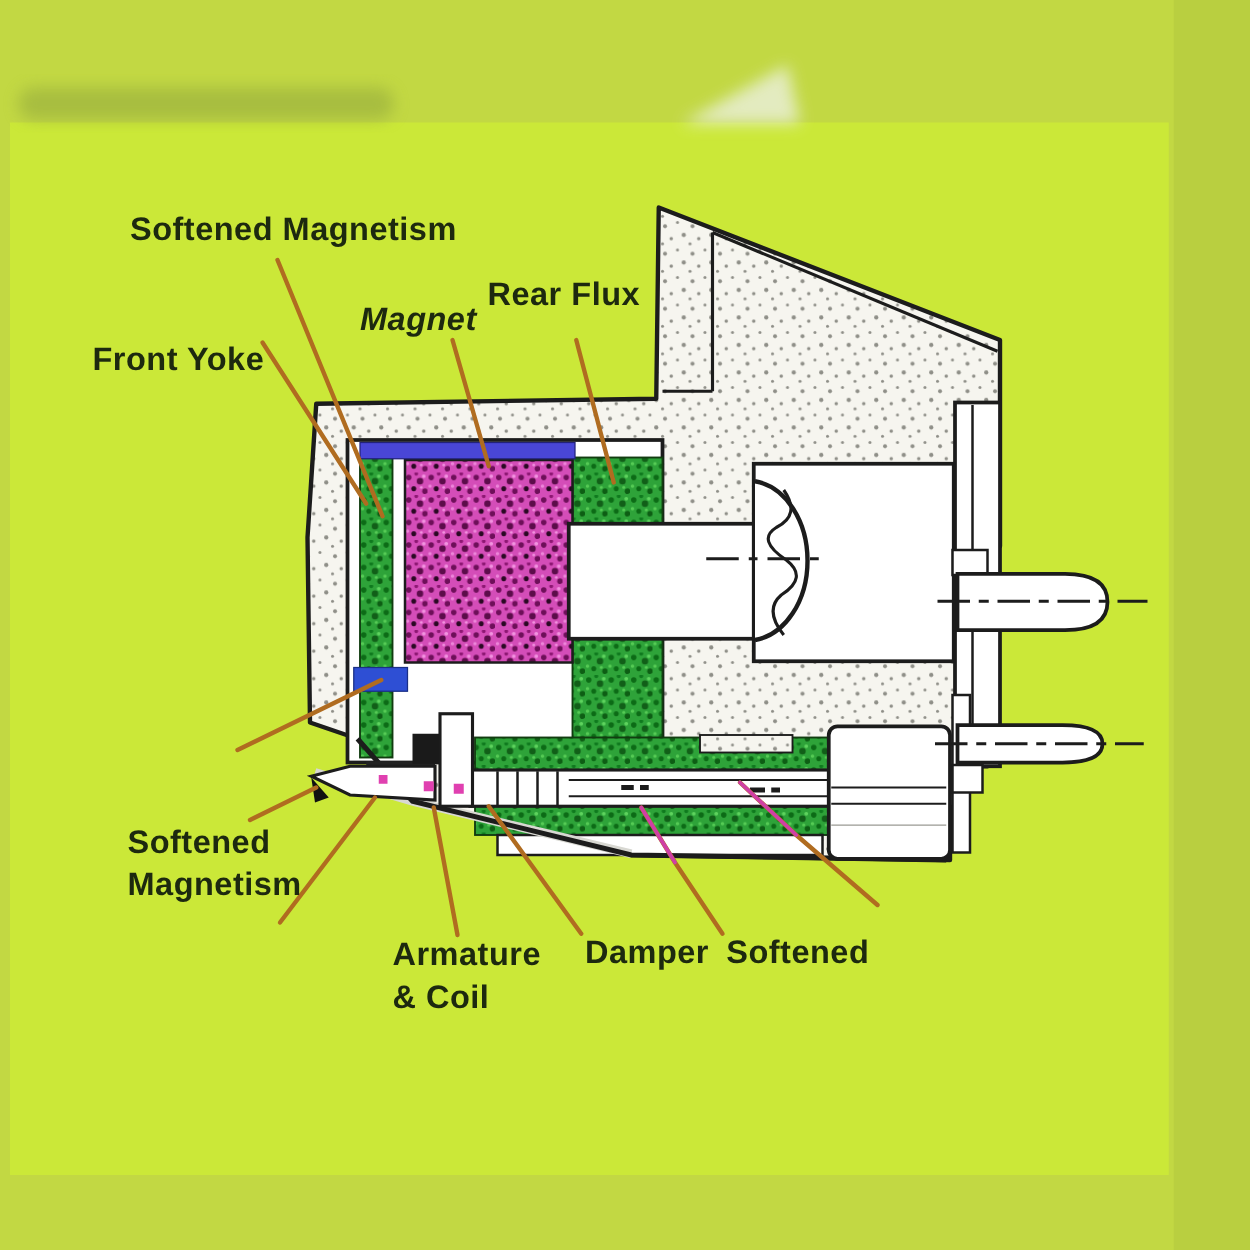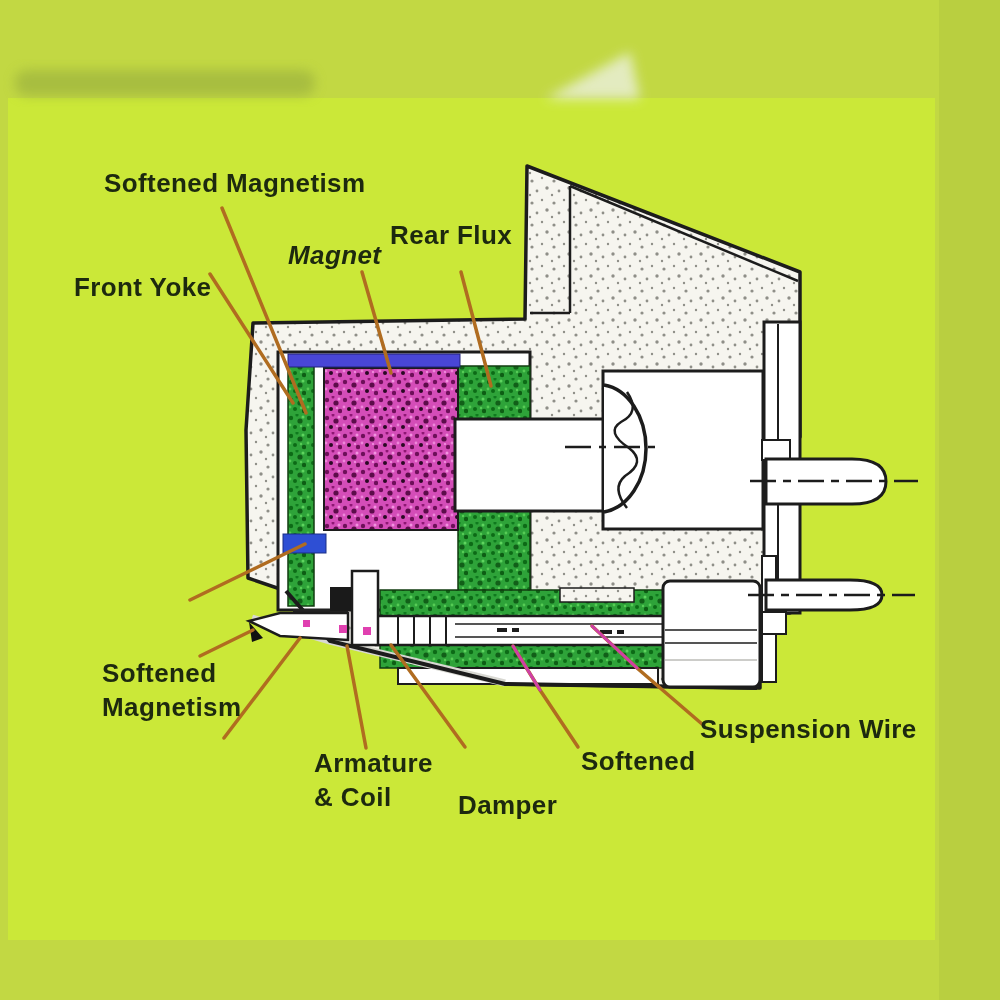--- a/index.html
+++ b/index.html
@@ -165,16 +165,15 @@
   </svg>
 
   <div class="lbl" style="left:104px;top:170px;">Softened Magnetism</div>
   <div class="lbl" style="left:74px;top:246px;margin-top:28px;">Front Yoke</div>
   <div class="lbl" style="left:288px;top:242px;font-style:italic;">Magnet</div>
   <div class="lbl" style="left:390px;top:222px;">Rear Flux</div>
   <div class="lbl" style="left:102px;top:660px;">Softened</div>
   <div class="lbl" style="left:102px;top:694px;">Magnetism</div>
   <div class="lbl" style="left:314px;top:750px;">Armature</div>
   <div class="lbl" style="left:314px;top:784px;">&amp; Coil</div>
-  <div class="lbl" style="left:458px;top:748px;margin-top:44px;">Damper</div>
+  <div class="lbl" style="left:468px;top:748px;">Damper</div>
   <div class="lbl" style="left:581px;top:748px;">Softened</div>
-  <div class="lbl" style="left:700px;top:716px;">Suspension Wire</div>
 </div>
 
 </body></html>

